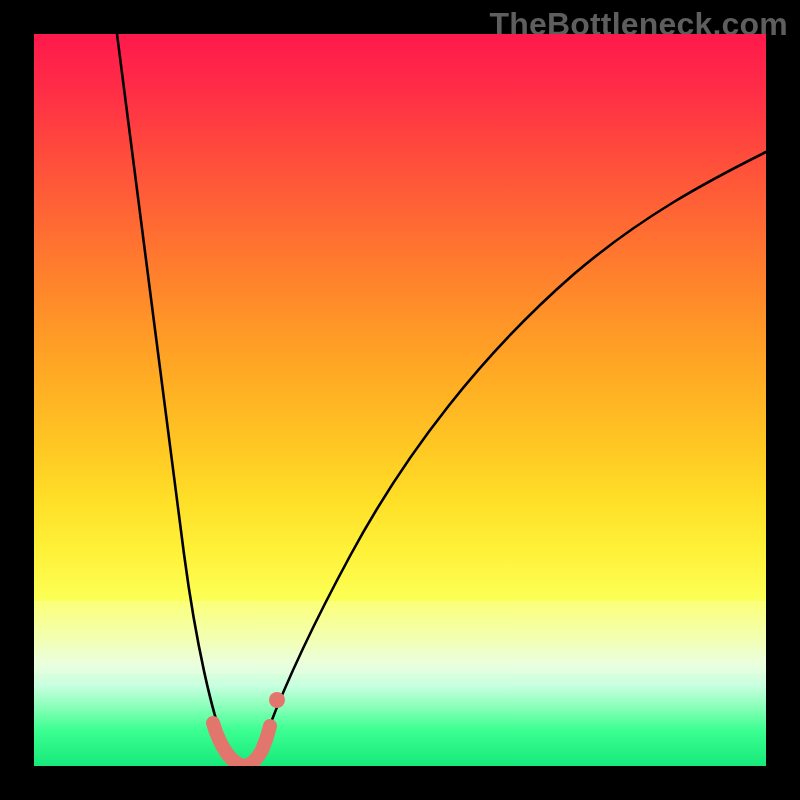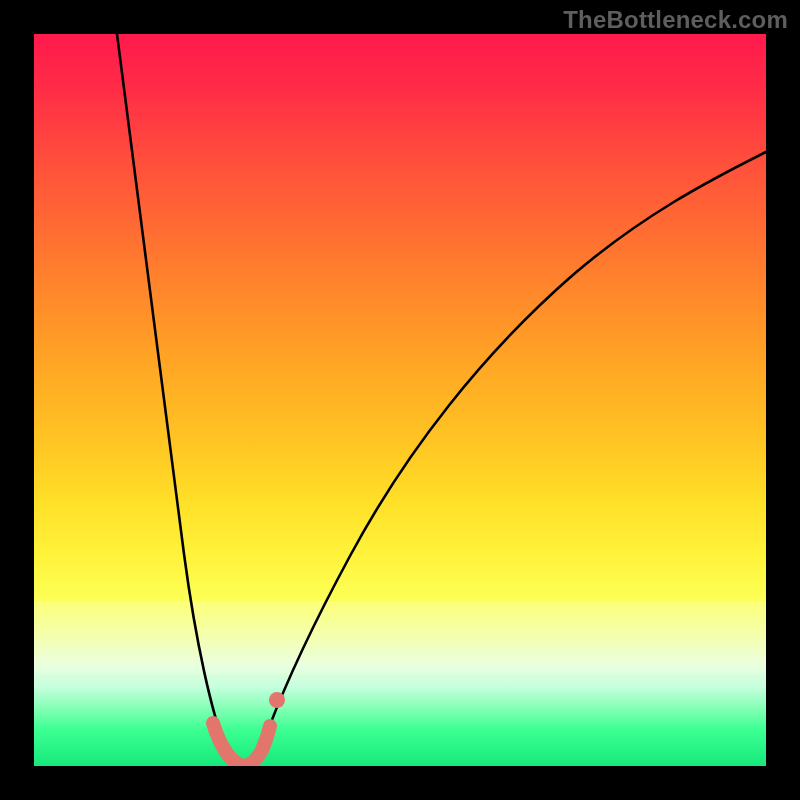--- a/index.html
+++ b/index.html
@@ -55,21 +55,21 @@
     top: 77.5%;
     height: 10%;
     background: rgba(255,255,255,0.18);
     pointer-events: none;
   }
   .watermark {
     position: absolute;
     top: 6px;
     right: 12px;
     font-family: Arial, Helvetica, sans-serif;
-    font-size: 24px;
+    font-size: 32px;
     font-weight: 600;
     color: #5e5e5e;
     letter-spacing: 0.2px;
     user-select: none;
   }
   svg.curves {
     position: absolute;
     inset: 0;
   }
 </style>

